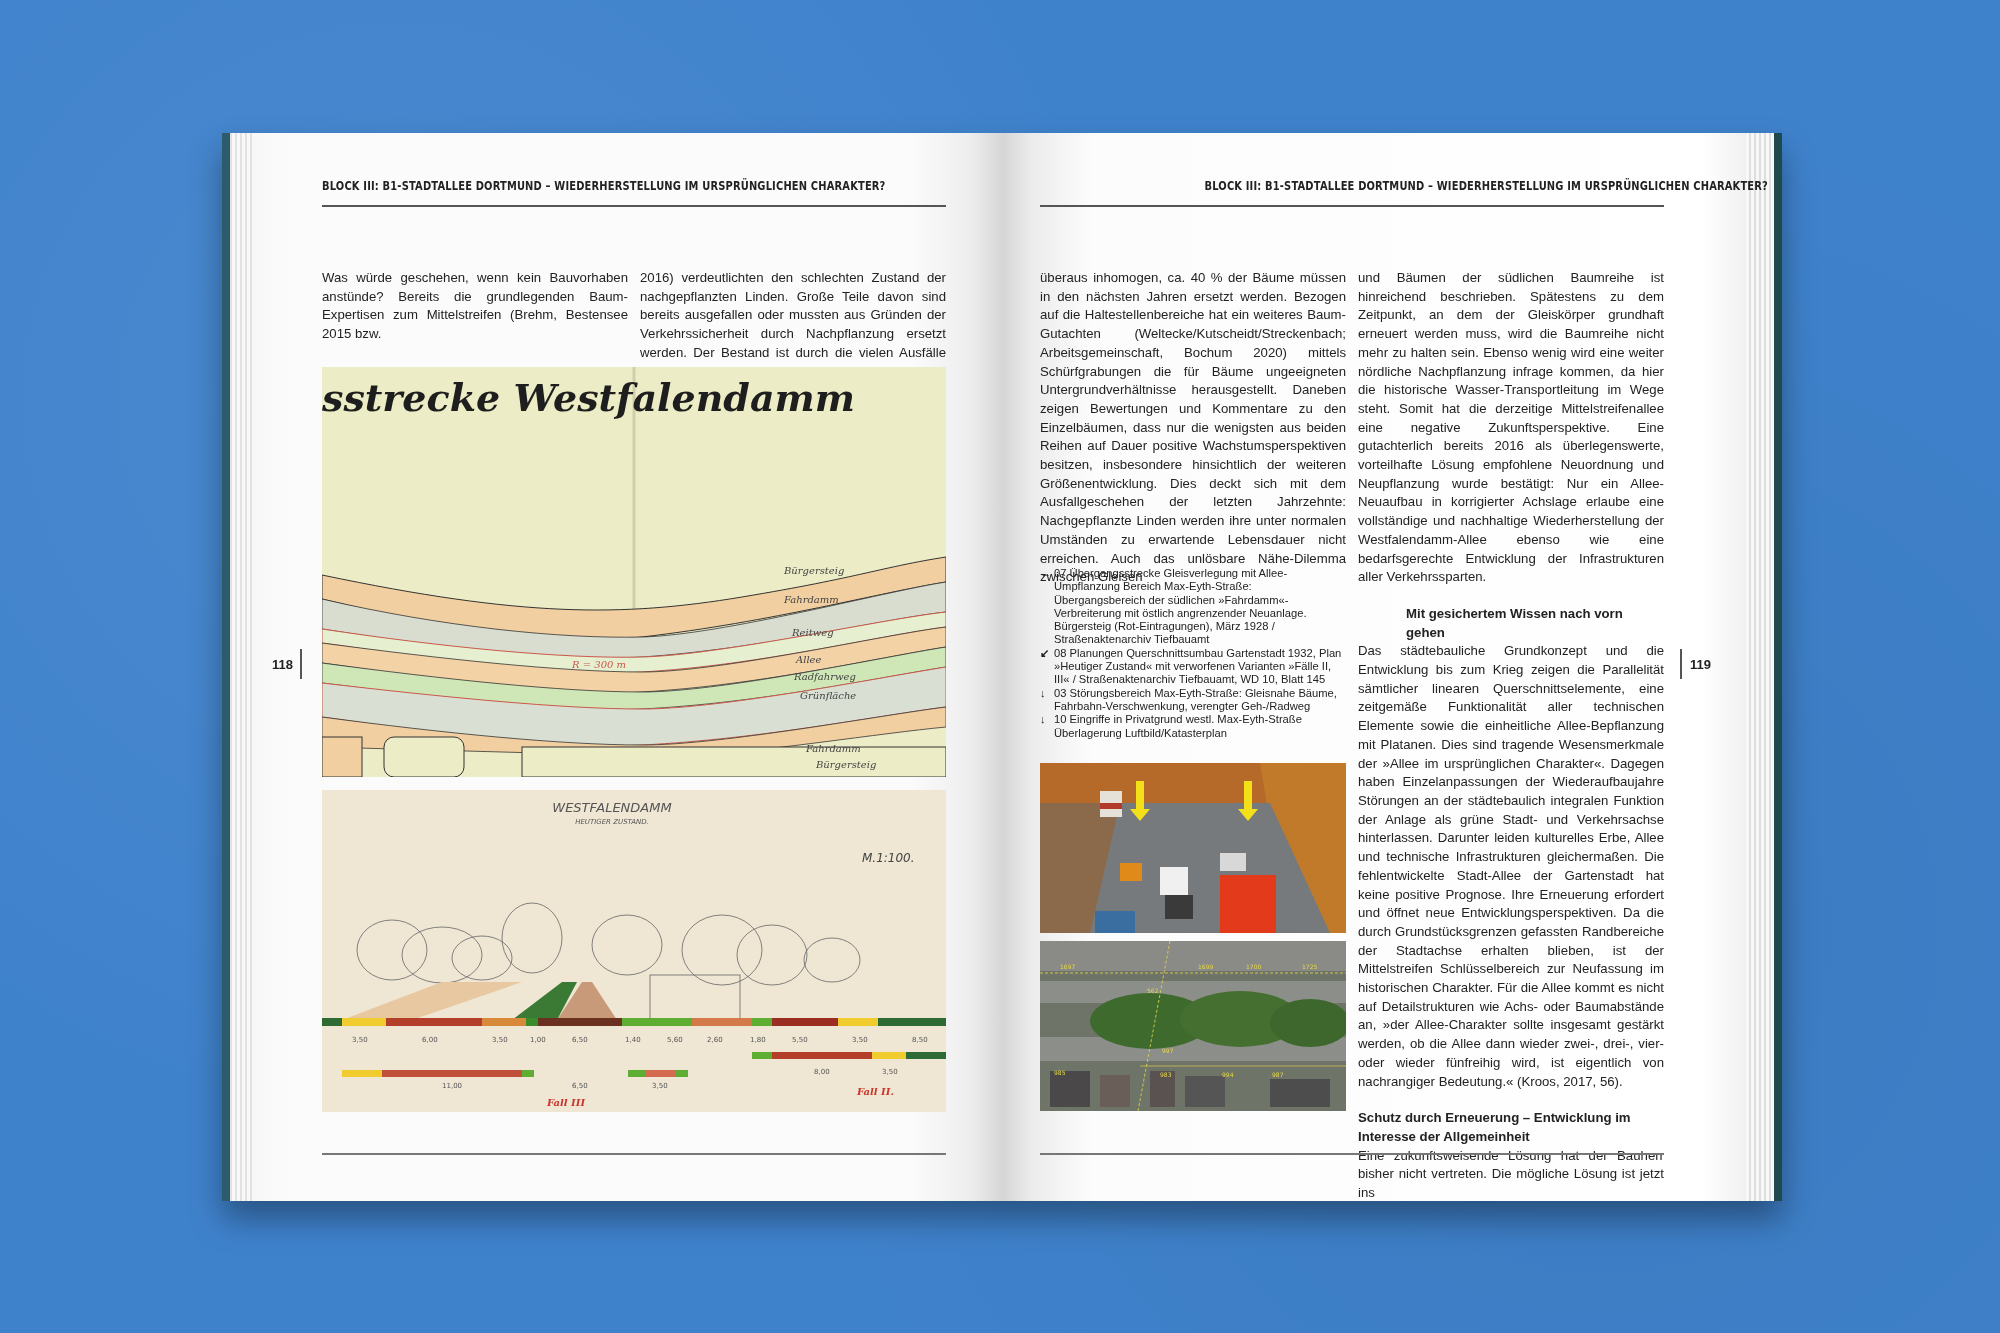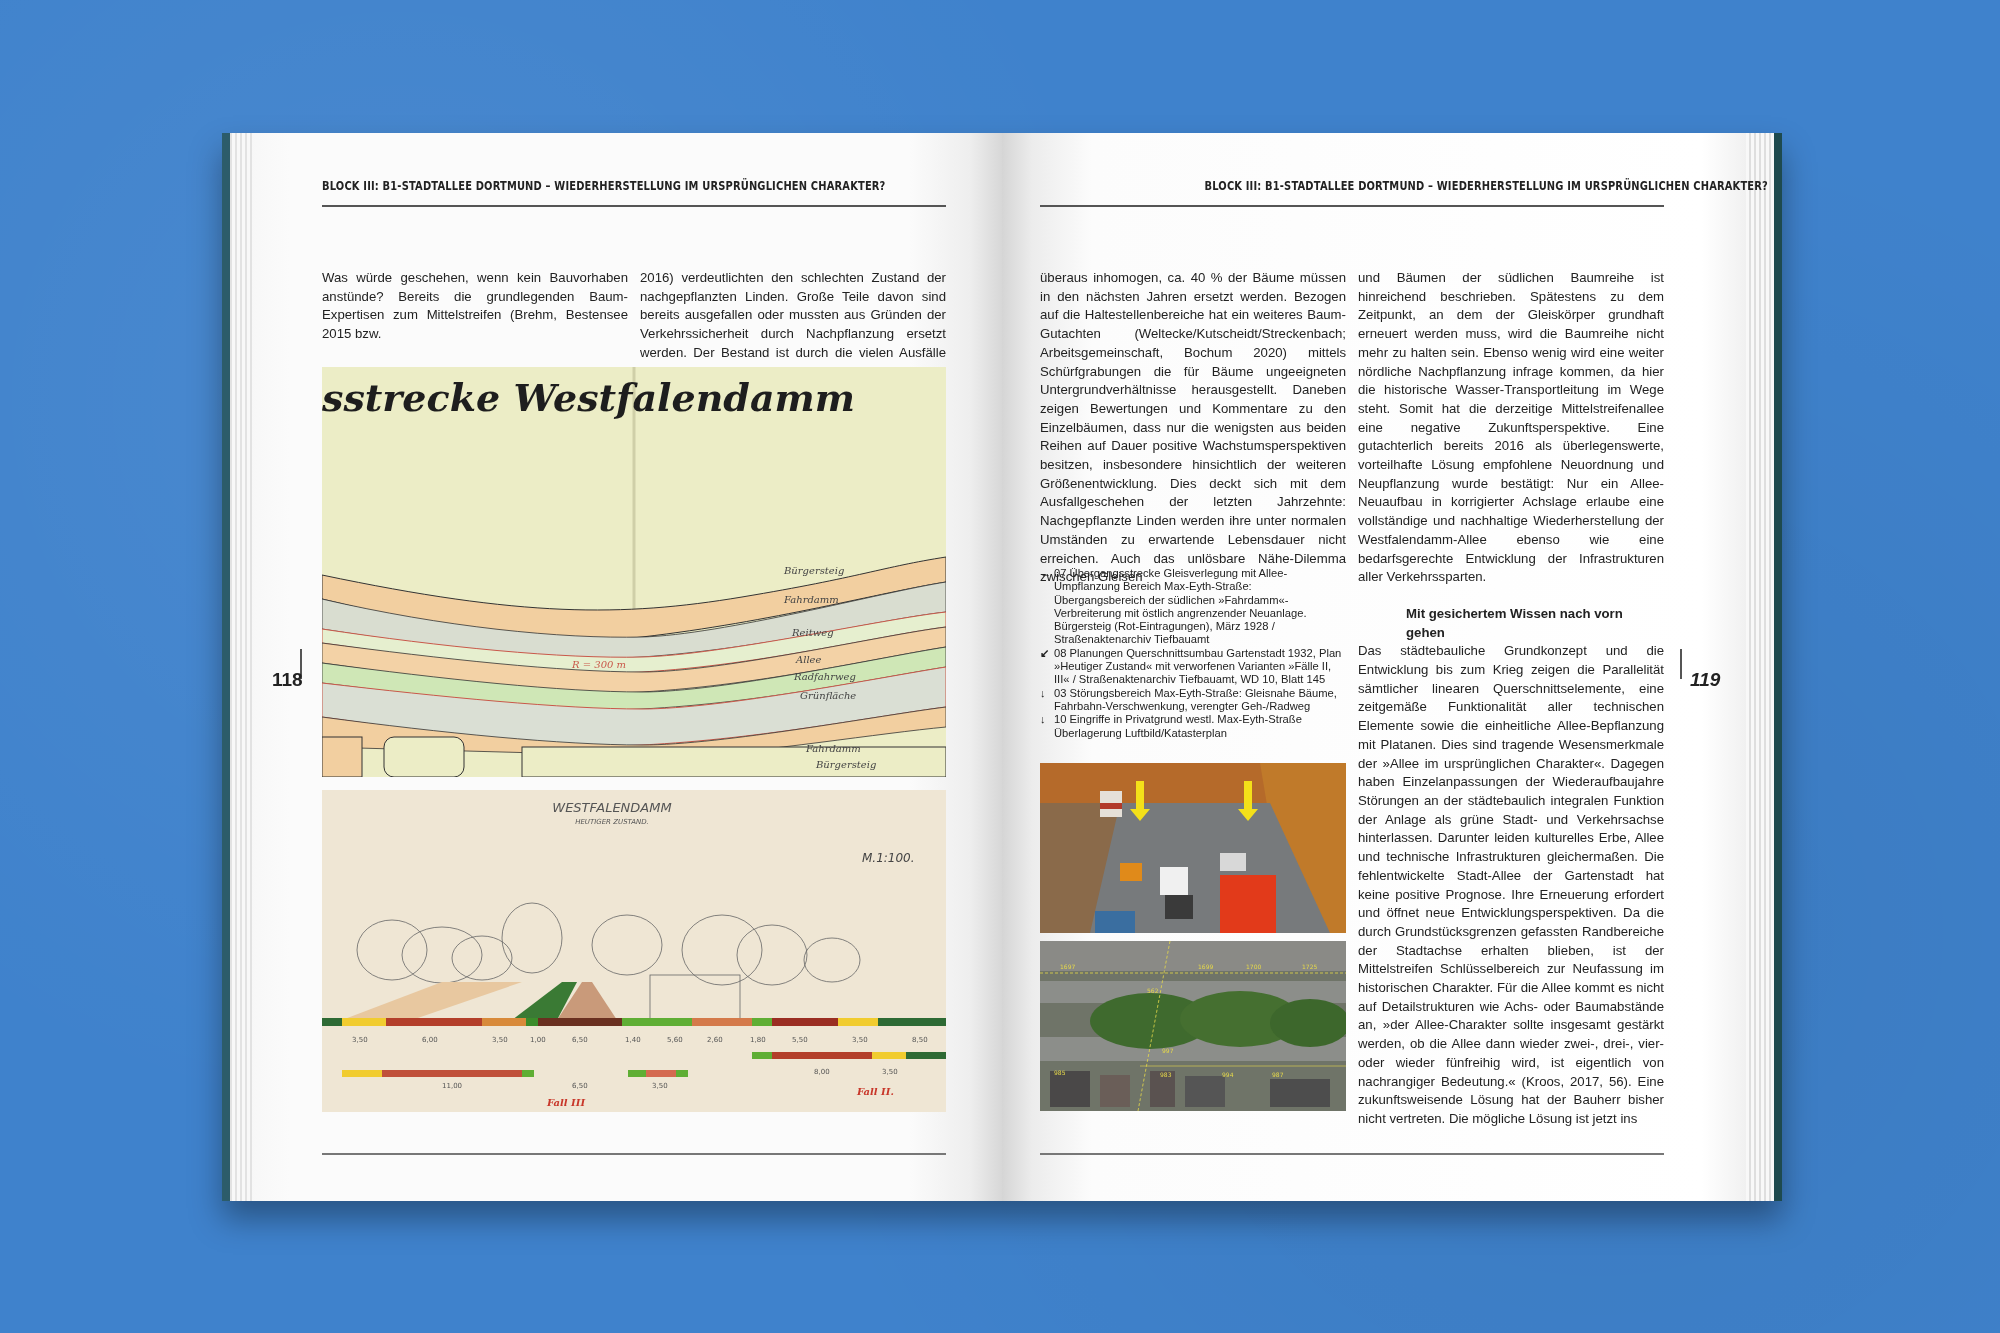--- a/index.html
+++ b/index.html
@@ -22,21 +22,21 @@
   .page.right { left: 780px; width: 772px;
     background: linear-gradient(to right, #d5d5d5 0px, #ececec 30px, #fcfcfc 90px, #ffffff 700px, #f2f2f2 740px, #e2e2e2 772px); }
   .edges-l { position: absolute; left: 0; top: 0; width: 22px; height: 100%;
     background: repeating-linear-gradient(to right, #e2e2e2 0 2px, #f8f8f8 2px 5px); }
   .edges-r { position: absolute; right: 0; top: 0; width: 28px; height: 100%;
     background: repeating-linear-gradient(to right, #f8f8f8 0 3px, #dedede 3px 5px); }
 
   .running-head { position: absolute; top: 46px; font-family: "DejaVu Sans", sans-serif; font-weight: bold; font-size: 11.5px; letter-spacing: 0.2px; color: #222; white-space: nowrap; transform: scaleX(0.86); transform-origin: left; }
   .head-rule { position: absolute; top: 72px; height: 1.5px; background: #555; }
   .foot-rule { position: absolute; top: 1020px; height: 1.5px; background: #777; }
-  .page-num { position: absolute; top: 536px; font-weight: bold; font-size: 19px; color: #222; }
+  .page-num { position: absolute; top: 524px; font-weight: bold; font-size: 13px; color: #222; }
   .page-num-bar { position: absolute; top: 516px; width: 1.5px; height: 30px; background: #555; }
 
   .col { position: absolute; font-family: "Liberation Sans", sans-serif; font-size: 13.2px; line-height: 18.7px; color: #222; text-align: justify; }
   .col .h { font-weight: bold; display: block; text-align: left; }
   .cap { position: absolute; font-size: 11.2px; line-height: 13.3px; color: #222; }
   .cap-item { position: relative; padding-left: 14px; }
   .cap-item .arr { position: absolute; left: 0; top: 0; font-weight: bold; }
   .cap-item b { font-weight: normal; }
 
   .img { position: absolute; overflow: hidden; }
@@ -168,21 +168,21 @@
     <div class="foot-rule" style="left:92px; width:624px;"></div>
   </div>
 
   <div class="page right">
     <div class="edges-r"></div>
 
     <div class="running-head" style="left:86px; width:680px; text-align:right; transform-origin:right;">BLOCK III: B1-STADTALLEE DORTMUND – WIEDERHERSTELLUNG IM URSPRÜNGLICHEN CHARAKTER?</div>
     <div class="head-rule" style="left:38px; width:624px;"></div>
 
     <div class="page-num-bar" style="left:678px;"></div>
-    <div class="page-num" style="left:688px;font-style:italic;">119</div>
+    <div class="page-num" style="left:688px;">119</div>
 
     <div class="col" style="left:38px; top:136px; width:306px;">
       <span>überaus inhomogen, ca. 40 % der Bäume müssen in den nächsten Jahren ersetzt werden. Bezogen auf die Haltestellenbereiche hat ein weiteres Baum-Gutachten (Weltecke/Kutscheidt/Streckenbach; Arbeitsgemeinschaft, Bochum 2020) mittels Schürfgrabungen die für Bäume ungeeigneten Untergrundverhältnisse herausgestellt. Daneben zeigen Bewertungen und Kommentare zu den Einzelbäumen, dass nur die wenigsten aus beiden Reihen auf Dauer positive Wachstumsperspektiven besitzen, insbesondere hinsichtlich der weiteren Größenentwicklung. Dies deckt sich mit dem Ausfallgeschehen der letzten Jahrzehnte: Nachgepflanzte Linden werden ihre unter normalen Umständen zu erwartende Lebensdauer nicht erreichen. Auch das unlösbare Nähe-Dilemma zwischen Gleisen</span>
     </div>
 
     <div class="cap" style="left:38px; top:434px; width:306px;">
       <div class="cap-item">
         <span class="arr">←</span>
         <b>07</b>
         <span>Übergangsstrecke Gleisverlegung mit Allee-Umpflanzung Bereich Max-Eyth-Straße: Übergangsbereich der südlichen »Fahrdamm«-Verbreiterung mit östlich angrenzender Neuanlage. Bürgersteig (Rot-Eintragungen), März 1928 / Straßenaktenarchiv Tiefbauamt</span>
@@ -253,18 +253,19 @@
             <text x="182" y="136">994</text>
             <text x="232" y="136">987</text>
         </g>
       </svg>
     </div>
 
     <div class="col" style="left:356px; top:136px; width:306px;">
       <span>und Bäumen der südlichen Baumreihe ist hinreichend beschrieben. Spätestens zu dem Zeitpunkt, an dem der Gleiskörper grundhaft erneuert werden muss, wird die Baumreihe nicht mehr zu halten sein. Ebenso wenig wird eine weiter nördliche Nachpflanzung infrage kommen, da hier die historische Wasser-Transportleitung im Wege steht. Somit hat die derzeitige Mittelstreifenallee eine negative Zukunftsperspektive. Eine gutachterlich bereits 2016 als überlegenswerte, vorteilhafte Lösung empfohlene Neuordnung und Neupflanzung wurde bestätigt: Nur ein Allee-Neuaufbau in korrigierter Achslage erlaube eine vollständige und nachhaltige Wiederherstellung der Westfalendamm-Allee ebenso wie eine bedarfsgerechte Entwicklung der Infrastrukturen aller Verkehrssparten.</span>
       <span class="h" style="margin-top:18px;margin-left:48px;">Mit gesichertem Wissen nach vorn gehen</span>
       <span>Das städtebauliche Grundkonzept und die Entwicklung bis zum Krieg zeigen die Parallelität sämtlicher linearen Querschnittselemente, eine zeitgemäße Funktionalität aller technischen Elemente sowie die einheitliche Allee-Bepflanzung mit Platanen. Dies sind tragende Wesensmerkmale der »Allee im ursprünglichen Charakter«. Dagegen haben Einzelanpassungen der Wiederaufbaujahre Störungen an der städtebaulich integralen Funktion der Anlage als grüne Stadt- und Verkehrsachse hinterlassen. Darunter leiden kulturelles Erbe, Allee und technische Infrastrukturen gleichermaßen. Die fehlentwickelte Stadt-Allee der Gartenstadt hat keine positive Prognose. Ihre Erneuerung erfordert und öffnet neue Entwicklungsperspektiven. Da die durch Grundstücksgrenzen gefassten Randbereiche der Stadtachse erhalten blieben, ist der Mittelstreifen Schlüsselbereich zur Neufassung im historischen Charakter. Für die Allee kommt es nicht auf Detailstrukturen wie Achs- oder Baumabstände an, »der Allee-Charakter sollte insgesamt gestärkt werden, ob die Allee dann wieder zwei-, drei-, vier- oder wieder fünfreihig wird, ist eigentlich von nachrangiger Bedeutung.« (Kroos, 2017, 56).</span>
+      <span class="h" style="margin-top:18px;">Schutz durch Erneuerung – Entwicklung im Interesse der Allgemeinheit</span>
       <span>Eine zukunftsweisende Lösung hat der Bauherr bisher nicht vertreten. Die mögliche Lösung ist jetzt ins</span>
     </div>
 
     <div class="foot-rule" style="left:38px; width:624px;"></div>
   </div>
 </div>
 
 </body></html>

